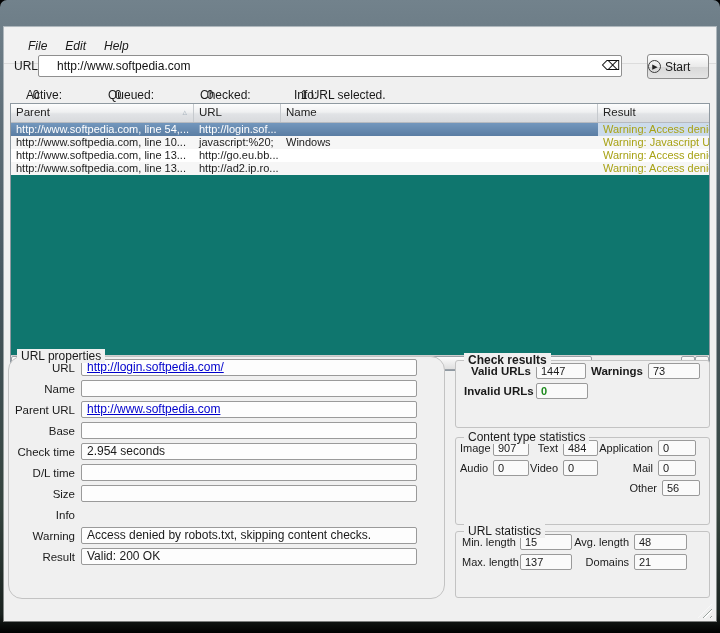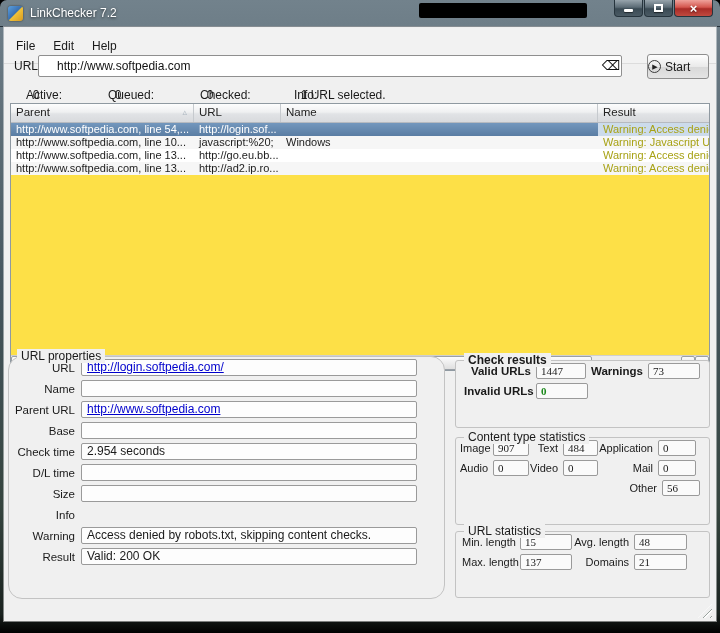--- a/index.html
+++ b/index.html
@@ -28,21 +28,21 @@
   .winbtn.close { width:39px; background:linear-gradient(180deg,#efa29b 0%,#d4564e 45%,#a92c27 55%,#c04a40 100%); }
   .glyph-min { width:9px; height:3px; background:#fff; border-radius:1px; margin-top:5px; box-shadow:0 1px 1px rgba(0,0,0,.5); }
   .glyph-max { width:9px; height:8px; border:2px solid #fff; box-shadow:0 1px 1px rgba(0,0,0,.5); }
   .glyph-close { color:#fff; font-size:13px; font-weight:bold; text-shadow:0 1px 2px rgba(0,0,0,.5); line-height:15px; }
 
   
   .client { position:absolute; left:4px; top:27px; width:712px; height:594px; background:#f0f0f0;
     box-shadow:0 0 0 1px rgba(255,255,255,.45); font-size:12px; color:#1a1a1a; }
 
   .menubar { position:absolute; left:0; top:1px; width:712px; height:36px; background:#f2f2f2;
-    border-bottom:1px solid #dcdcdc; display:flex; align-items:center; padding-left:3px; }
+    border-bottom:1px solid #dcdcdc; display:flex; align-items:center; padding-left:15px;font-style:italic; }
   .menu-item { padding:2px 9px; cursor:default; }
 
   .url-row { position:absolute; left:0; top:24px; width:712px; height:30px; }
   .url-label { position:absolute; left:10px; top:8px; }
   .url-input { position:absolute; left:34px; top:4px; width:584px; height:22px; border:1px solid #8f8f8f;
     border-radius:2px; background:#fff; font-family:"Liberation Sans","DejaVu Sans",sans-serif;
     font-size:12px; padding:0 22px 0 18px; color:#111; }
   .clear-icon { position:absolute; left:598px; top:7px; font-size:13px; color:#111; cursor:pointer; }
   .start-btn { position:absolute; left:643px; top:3px; width:62px; height:25px; border:1px solid #8e8e8e;
     border-radius:3px; background:linear-gradient(180deg,#fefefe 0%,#eaeaea 50%,#d8d8d8 52%,#e4e4e4 100%);
@@ -51,21 +51,21 @@
     display:flex; align-items:center; justify-content:center; }
   .play-glyph { font-size:7px; color:#222; line-height:1; margin-left:1px; }
 
   .status-row { position:absolute; left:12px; top:55px; width:712px; height:20px; font-size:12px; }
   .status-row span { position:absolute; top:3px; white-space:nowrap; }
   .st-active  { left:10px; }  .st-queued { left:92px; }
   .st-checked { left:184px; } .st-info   { left:278px; }
 
   
   .table { position:absolute; left:6px; top:76px; width:700px; height:268px;
-    border:1px solid #8f99a1; background:#fde047; display:flex; flex-direction:column; }
+    border:1px solid #8f99a1; background:#0f766e; display:flex; flex-direction:column; }
   .thead { height:19px; display:flex; flex:none;
     background:linear-gradient(180deg,#fdfdfd 0%,#eff0f1 45%,#e1e3e6 55%,#d8dadd 100%);
     border-bottom:1px solid #b6bac0; font-size:11.5px; color:#222; }
   .th { padding:2px 0 0 5px; border-right:1px solid #c6cace; position:relative; white-space:nowrap; overflow:hidden; }
   .th:last-child { border-right:none; }
   .th-parent { width:183px; } .th-url { width:87px; } .th-name { width:317px; } .th-result { flex:1; }
   .sort-icon { position:absolute; right:6px; top:3px; font-size:9px; color:#aeb8c2; }
 
   .tbody { flex:1; overflow:hidden; }
   .row { height:13px; display:flex; font-size:11px; line-height:13px; color:#1c1c1c; }
@@ -101,52 +101,36 @@
   .pbox.link { color:#0000cc; text-decoration:underline; cursor:pointer; }
 
   .gb-check { left:451px; top:333px; width:255px; height:68px; }
   .gb-content { left:451px; top:410px; width:255px; height:88px; }
   .gb-urlstats { left:451px; top:504px; width:255px; height:67px; }
 
   .srow { display:flex; align-items:center; height:20px; padding-left:8px; }
   .slabel { text-align:right; font-size:11px; padding-right:5px; white-space:nowrap; flex:none; }
   .slabel.bold { font-weight:bold; font-size:11.5px; }
   .sbox { height:16px; border:1px solid #9a9a9a; border-radius:2px; background:#fafafa;
-    font-size:11px; line-height:14px; padding-left:4px; flex:none; white-space:nowrap; overflow:hidden;font-family:Liberation Serif, serif; }
+    font-size:11px; line-height:14px; padding-left:4px; flex:none; white-space:nowrap; overflow:hidden; }
   .green { color:#1e8a1e; font-weight:bold; }
 
   .gb-check .srow:first-of-type { margin-top:14px; }
   .gb-content .srow:first-of-type { margin-top:13px; }
   .gb-urlstats .srow:first-of-type { margin-top:13px; }
 
   .resize-grip { position:absolute; right:4px; bottom:3px; width:14px; height:14px;
     background:repeating-linear-gradient(135deg,transparent 0 3px,#9aa39e 3px 4px,#fdfdfd 4px 5px);
     clip-path:polygon(100% 0,100% 100%,0 100%); }
 </style>
 </head>
 <body>
 
 <div class="window">
 
-  <div class="titlebar">
-    <div class="app-icon"></div>
-    <div class="title-text">LinkChecker 7.2</div>
-    <div class="redacted"></div>
-    <div class="winbtns">
-      <div class="winbtn min">
-          <div class="glyph-min"></div>
-        </div>
-      <div class="winbtn max">
-          <div class="glyph-max"></div>
-        </div>
-      <div class="winbtn close">
-          <div class="glyph-close">×</div>
-        </div>
-    </div>
-  </div>
 
   <div class="client">
 
     <div class="menubar">
       <div class="menu-item">File</div>
       <div class="menu-item">Edit</div>
       <div class="menu-item">Help</div>
     </div>
 
     <div class="url-row">

